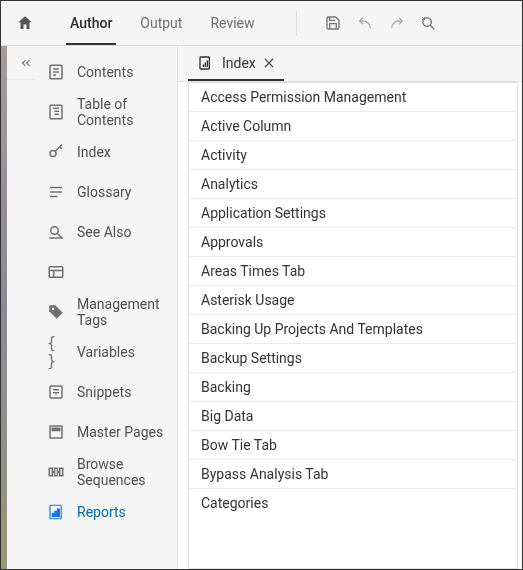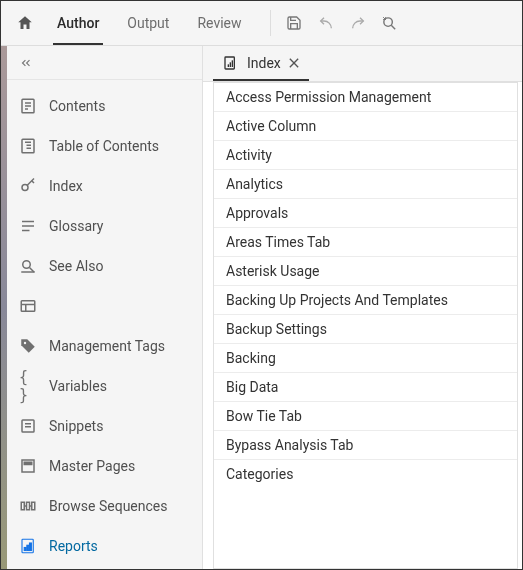--- a/index.html
+++ b/index.html
@@ -1,35 +1,35 @@
 <!DOCTYPE html>
 <html><head>
 <meta charset="utf-8">
 <style>
 * { margin: 0; padding: 0; box-sizing: border-box; font-family: -apple-system, "Segoe UI", Roboto, Arial, sans-serif; }
 html, body { width: 523px; height: 570px; overflow: hidden; background: #fff; }
 .app { display: flex; flex-direction: column; height: 100%; border: 1px solid #333; }
 
 
-.topbar { display: flex; align-items: center; height: 45px; background: #f5f5f5; border-bottom: 1px solid #ddd; padding: 0 10px; gap: 4px; }
+.topbar { display: flex; align-items: center; height: 45px; background: #f5f5f5; border-bottom: 1px solid #ddd; padding: 0 10px; gap: 17px; }
 .topbar .home { width: 28px; display:flex; align-items:center; justify-content:center; color:#555; }
 .tabs-primary { display: flex; align-items: stretch; height: 100%; }
 .tab-primary { padding: 0 14px; display:flex; align-items:center; font-size: 14px; color: #6e6e6e; cursor:pointer; position:relative; }
 .tab-primary.active { color: #2b2b2b; font-weight: 500; }
 .tab-primary.active::after { content:""; position:absolute; left:10px; right:10px; bottom:0; height:2px; background:#333; }
 .divider-v { width:1px; height:60%; background:#ddd; margin: 0 10px; }
 .toolicons { display:flex; gap:14px; align-items:center; color:#888; }
 .toolicons .ic { width:18px; height:18px; display:flex; align-items:center; justify-content:center; cursor:pointer; }
 
 
 .body { flex:1; display:flex; overflow:hidden; }
 .leftstrip { width: 6px; background: linear-gradient(to bottom, #a99, #889, #997); }
 
 
-.sidebar { width: 196px; background:#f5f5f5; border-right:1px solid #e0e0e0; display:flex; flex-direction:column; }
+.sidebar { width: 171px; background:#f5f5f5; border-right:1px solid #e0e0e0; display:flex; flex-direction:row; }
 .collapse-row { height:34px; display:flex; align-items:center; padding-left:10px; color:#777; border-bottom:1px solid #e5e5e5; }
 .side-list { flex:1; overflow:auto; padding-top:6px; }
 .side-item { height:40px; display:flex; align-items:center; gap:12px; padding:0 12px; font-size:14px; color:#505050; cursor:pointer; }
 .side-item.active { color:#0369a1; }
 .side-item .sicon { width:18px; height:18px; display:flex; align-items:center; justify-content:center; color:#707070; }
 .side-item.active .sicon { color:#1473e6; }
 
 
 .main { flex:1; display:flex; flex-direction:column; background:#fff; overflow:hidden; }
 .doc-tabs { height:36px; background:#f5f5f5; border-bottom:1px solid #e0e0e0; display:flex; align-items:flex-end; padding-left:10px; gap:0; }
@@ -243,20 +243,21 @@
                 <line x1="11" y1="1" x2="1" y2="11"></line>
               </svg>
           </span>
         </div>
       </div>
       <div class="keyword-list" id="kw-list">
           <div class="kw-row">Access Permission Management</div>
           <div class="kw-row">Active Column</div>
           <div class="kw-row">Activity</div>
           <div class="kw-row">Analytics</div>
+          <div class="kw-row">Application Settings</div>
           <div class="kw-row">Approvals</div>
           <div class="kw-row">Areas Times Tab</div>
           <div class="kw-row">Asterisk Usage</div>
           <div class="kw-row">Backing Up Projects And Templates</div>
           <div class="kw-row">Backup Settings</div>
           <div class="kw-row">Backing</div>
           <div class="kw-row">Big Data</div>
           <div class="kw-row">Bow Tie Tab</div>
           <div class="kw-row">Bypass Analysis Tab</div>
           <div class="kw-row">Categories</div>

